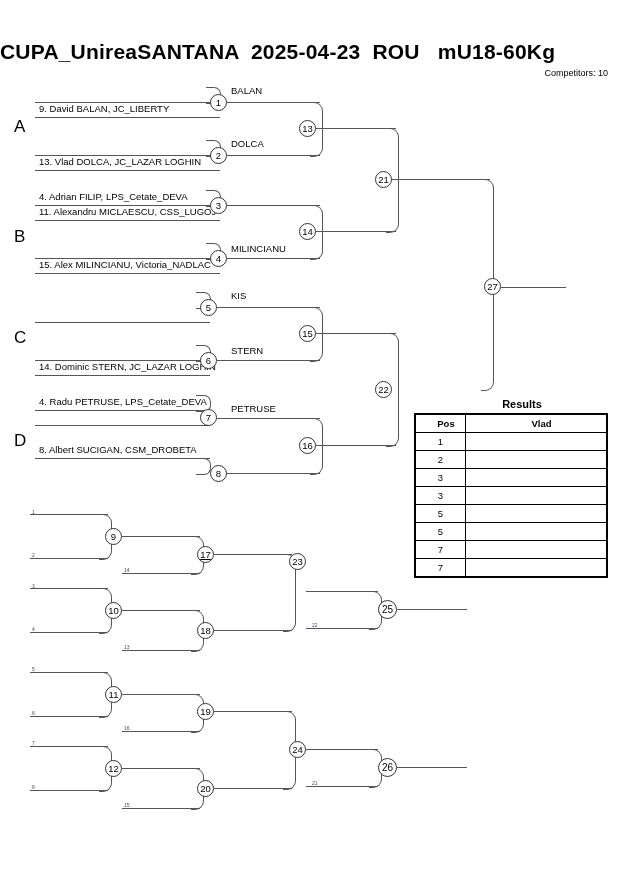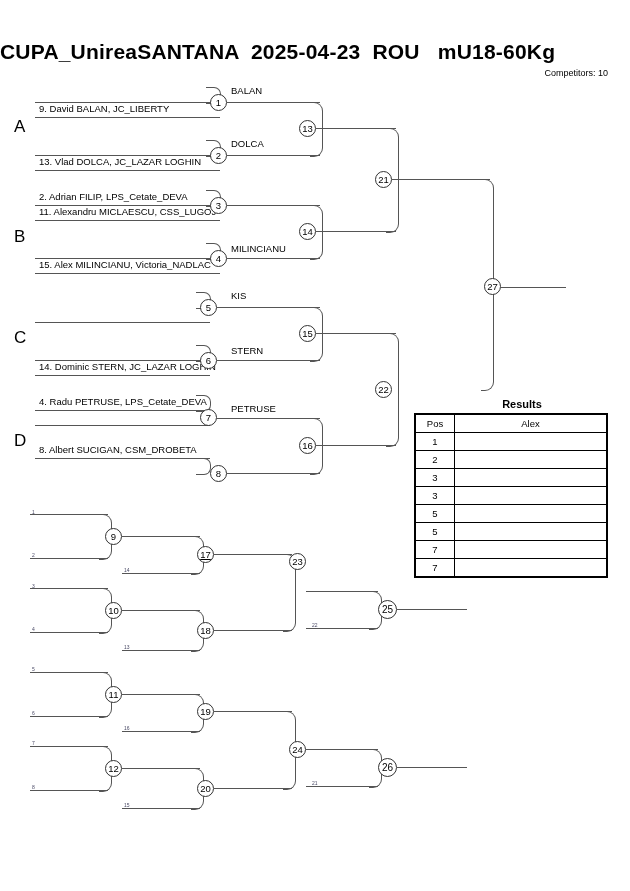--- a/index.html
+++ b/index.html
@@ -62,21 +62,21 @@
   #results{position:absolute;left:414px;top:398px;width:216px;}
   .res-title{
     text-align:center;font-size:11px;font-weight:bold;margin-bottom:3px;
   }
   table.res{
     border-collapse:collapse;width:194px;border:2px solid #000;background:#fff;
   }
   table.res th,table.res td{
     border:1px solid #000;height:17px;font-size:9.5px;padding:0;
   }
-  table.res th{font-weight:normal;}
+  table.res th{font-weight:bold;padding-left:11px;}
   table.res th.pos,table.res td.pos{width:38px;text-align:center;}
   table.res td.name{text-align:left;}
 </style>
 </head>
 <body>
 
 <div id="sheet">
 
   <div class="title">CUPA_UnireaSANTANA  2025-04-23  ROU   mU18-60Kg</div>
   <div class="competitors">Competitors: 10</div>
@@ -94,21 +94,21 @@
   </div>
 
   <div class="entry" style="left:35px;top:140px;width:185px;">
     <span class="txt"></span>
   </div>
   <div class="entry" style="left:35px;top:155px;width:185px;">
     <span class="txt">13. Vlad DOLCA, JC_LAZAR LOGHIN</span>
   </div>
 
   <div class="entry" style="left:35px;top:190px;width:185px;">
-    <span class="txt">2. Adrian FILIP, LPS_Cetate_DEVA</span>
+    <span class="txt">4. Adrian FILIP, LPS_Cetate_DEVA</span>
   </div>
   <div class="entry" style="left:35px;top:205px;width:185px;">
     <span class="txt">11. Alexandru MICLAESCU, CSS_LUGOJ</span>
   </div>
 
   <div class="entry" style="left:35px;top:243px;width:185px;">
     <span class="txt"></span>
   </div>
   <div class="entry" style="left:35px;top:258px;width:185px;">
     <span class="txt">15. Alex MILINCIANU, Victoria_NADLAC</span>
@@ -278,21 +278,21 @@
   <div class="fork" style="left:369px;top:749px;width:12px;height:37px;"></div>
   <div class="bubble wide" style="left:378px;top:758px;">26</div>
   <div class="hline" style="left:397px;top:767px;width:70px;"></div>
 
   <div id="results">
     <div class="res-title">Results</div>
     <table class="res">
       <thead>
         <tr>
           <th class="pos">Pos</th>
-          <th class="name">Alex</th>
+          <th class="name">Vlad</th>
         </tr>
       </thead>
       <tbody id="results-body">
           <tr>
             <td class="pos">1</td>
             <td class="name"></td>
           </tr>
           <tr>
             <td class="pos">2</td>
             <td class="name"></td>

